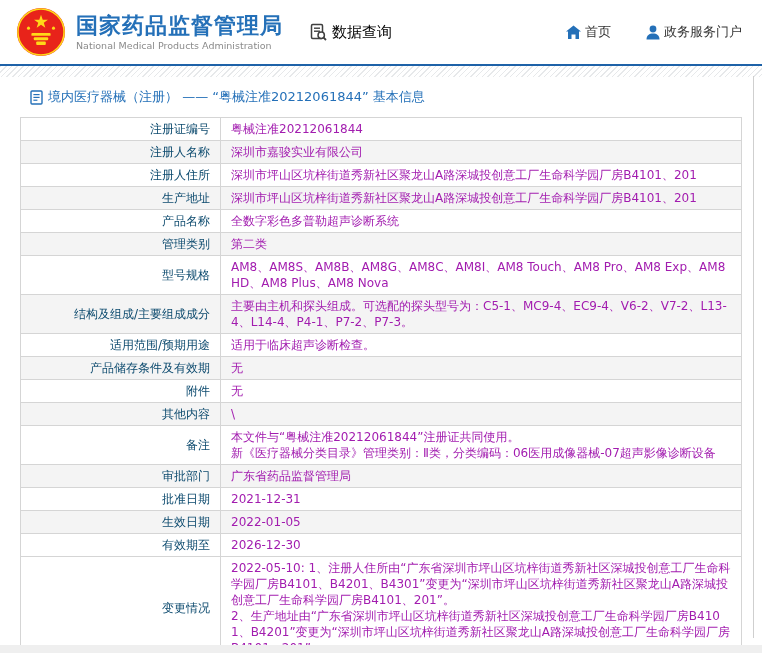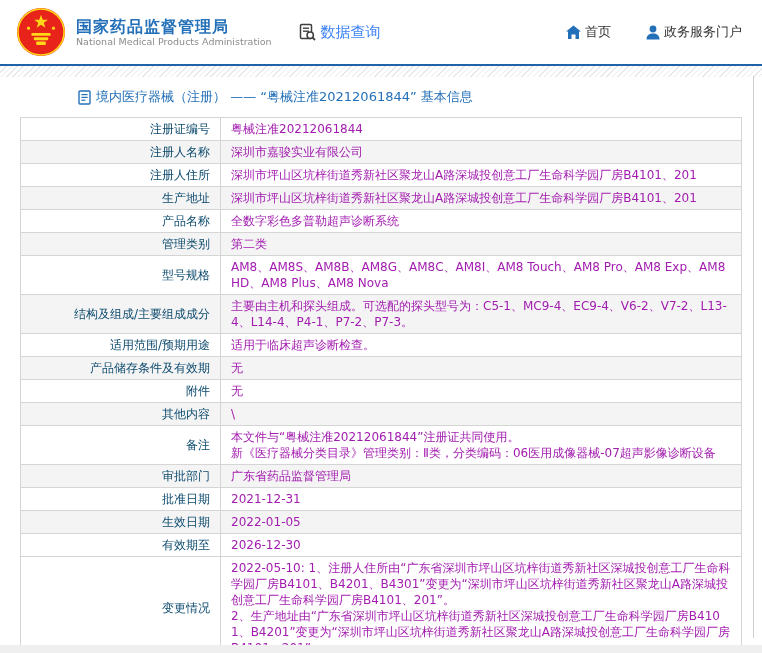--- a/index.html
+++ b/index.html
@@ -8,34 +8,34 @@
   }
   *{box-sizing:border-box;}
   body{margin:0;background:#efefef;font-family:"DejaVu Sans","Liberation Sans",sans-serif;}
   .page{width:762px;height:645px;background:#fff;position:relative;overflow:hidden;}
 
   
   .header{height:64px;display:flex;align-items:center;padding:0 14px 0 16px;background:#fff;}
   .brand{display:flex;align-items:center;cursor:pointer;}
   .emblem{width:50px;height:50px;flex:0 0 auto;}
   .brand-text{margin-left:10px;}
-  .org-cn{font-size:16px;font-weight:bold;color:var(--brand);letter-spacing:1px;line-height:1.2;}
+  .org-cn{font-size:22px;font-weight:bold;color:var(--brand);letter-spacing:1px;line-height:1.2;}
   .org-en{font-size:9.5px;color:#8b8b8b;margin-top:0;}
   .data-query{display:flex;align-items:center;margin-left:26px;cursor:pointer;}
-  .data-query .dq-label{font-size:15px;color:#3b82f6;margin-left:4px;}
+  .data-query .dq-label{font-size:15px;color:#000000;margin-left:4px;}
   .top-nav{margin-left:auto;display:flex;align-items:center;gap:34px;padding-right:6px;}
   .nav-item{display:flex;flex-direction:row;align-items:center;cursor:pointer;gap:3px;}
   .nav-item .nav-label{font-size:13px;color:#333;}
 
   
   .blue-rule{height:2px;background:var(--line);}
   .hatch{height:11px;background:repeating-linear-gradient(135deg,rgba(120,130,140,.18) 0 1px,transparent 1px 4px);}
 
   
-  .breadcrumb{display:flex;align-items:center;gap:5px;padding:11px 0 7px 30px;font-size:13px;color:var(--brand);margin-left:48px;}
+  .breadcrumb{display:flex;align-items:center;gap:5px;padding:11px 0 7px 30px;font-size:13px;color:var(--brand);}
   .breadcrumb .bc-text{color:var(--brand);}
 
   
   table.info{border-collapse:collapse;table-layout:fixed;width:722px;margin:4px 0 0 20px;font-size:12px;}
   table.info th{width:200px;text-align:right;font-weight:normal;color:#0c4a6e;
     padding:3px 10px;border:1px solid var(--border);vertical-align:middle;line-height:16px;}
   table.info td{color:#a21caf;padding:3px 10px;border:1px solid var(--border);
     vertical-align:middle;line-height:16px;white-space:pre-line;word-break:break-all;}
   tr.shaded{background:var(--shade);padding-left:22px;}
 

